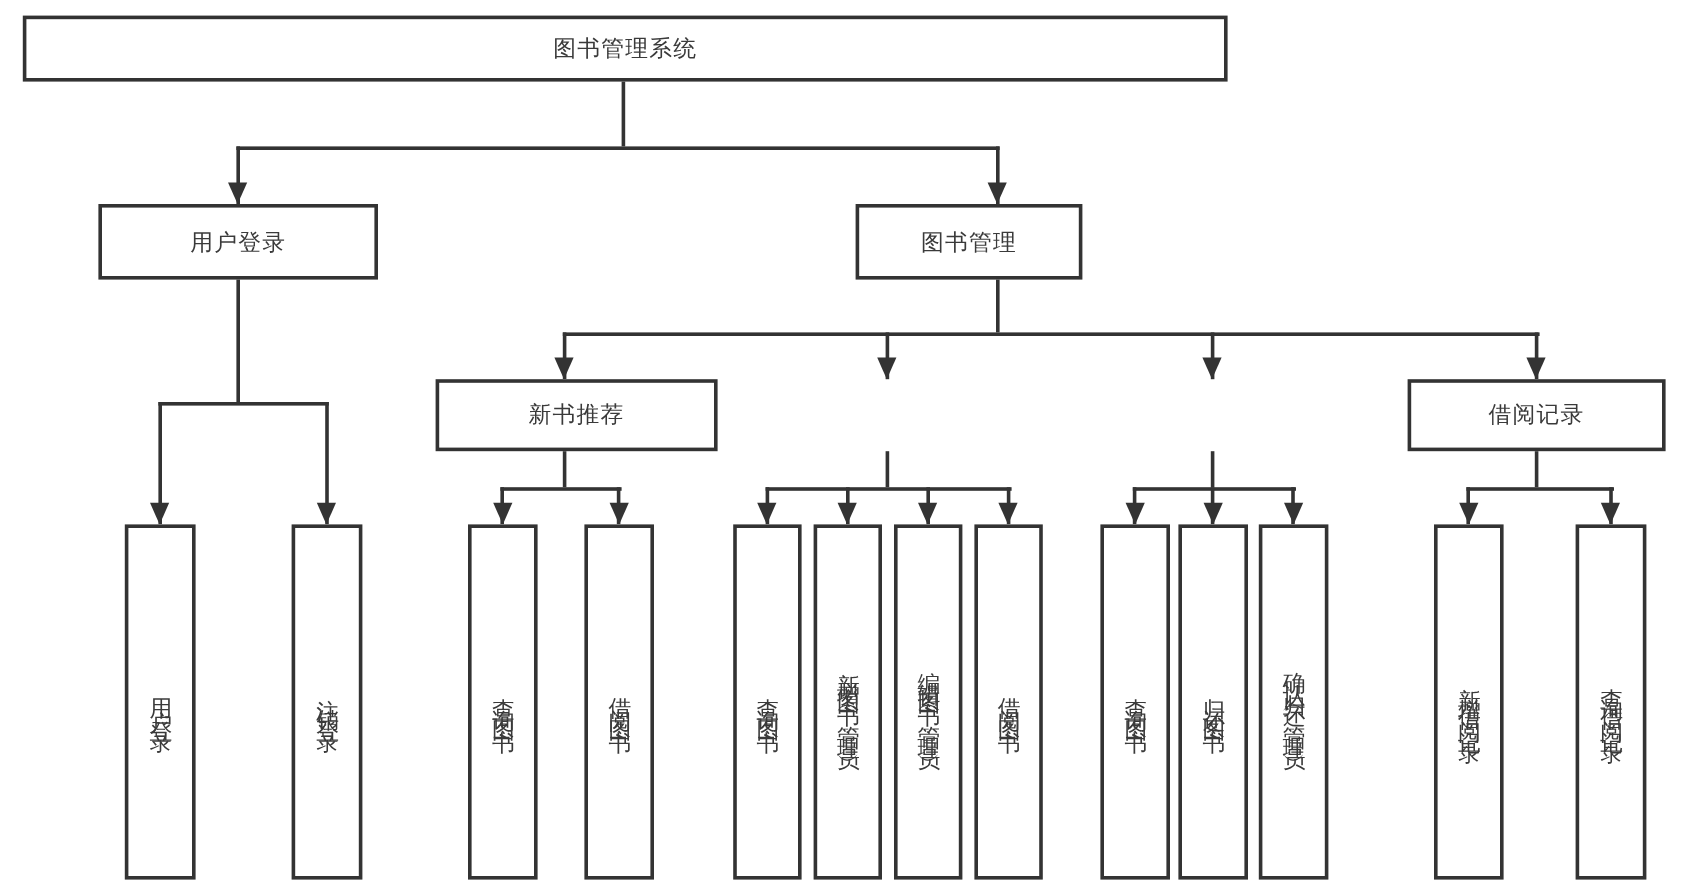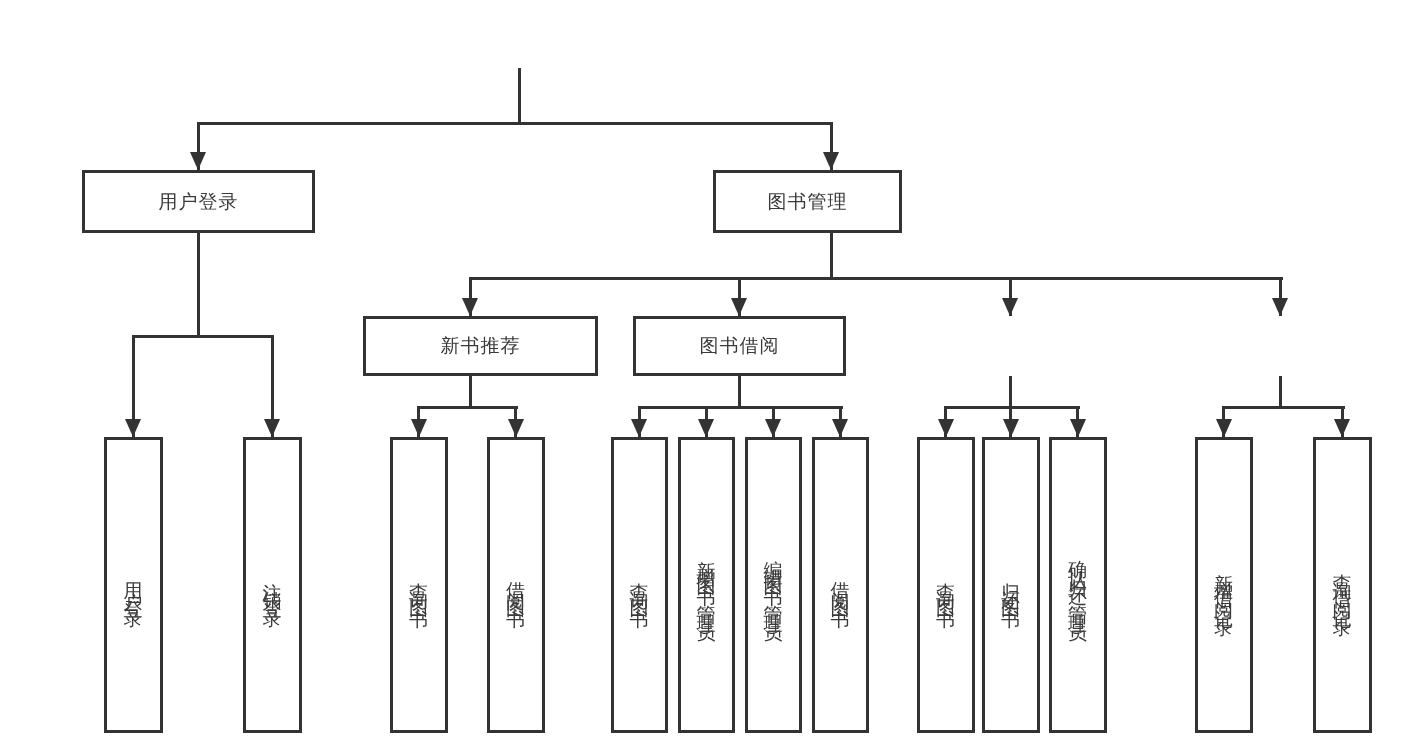--- a/index.html
+++ b/index.html
@@ -54,20 +54,23 @@
     font-size:21px;
     color:#b8b8b8;
     letter-spacing:1px;
   }
 </style>
 </head>
 <body>
 
 <div class="canvas">
 
+  <div class="hbox root">
+    <span>图书管理系统</span>
+  </div>
 
   <div class="vline" style="left:518px;top:68px;height:54px"></div>
   <div class="hline" style="left:197px;top:122px;width:636px"></div>
   <div class="vline" style="left:197px;top:122px;height:48px"></div>
   <div class="arrow" style="left:190px;top:152px"></div>
   <div class="vline" style="left:830px;top:122px;height:48px"></div>
   <div class="arrow" style="left:823px;top:152px"></div>
 
   <div class="hbox l1" style="left:82px;width:233px">
     <span>用户登录</span>
@@ -90,22 +93,22 @@
   <div class="vline" style="left:738px;top:277px;height:39px"></div>
   <div class="arrow" style="left:731px;top:298px"></div>
   <div class="vline" style="left:1009px;top:277px;height:39px"></div>
   <div class="arrow" style="left:1002px;top:298px"></div>
   <div class="vline" style="left:1279px;top:277px;height:39px"></div>
   <div class="arrow" style="left:1272px;top:298px"></div>
 
   <div class="hbox l2" style="left:363px;width:235px">
     <span>新书推荐</span>
   </div>
-  <div class="hbox l2" style="left:633px;width:213px">
-    <span>图书借阅</span>
+  <div class="hbox l2" style="left:1173px;width:215px">
+    <span>借阅记录</span>
   </div>
 
   <div class="vline" style="left:469px;top:376px;height:30px"></div>
   <div class="hline" style="left:417px;top:406px;width:101px"></div>
   <div class="vline" style="left:417px;top:406px;height:31px"></div>
   <div class="arrow" style="left:411px;top:419px"></div>
   <div class="vline" style="left:514px;top:406px;height:31px"></div>
   <div class="arrow" style="left:508px;top:419px"></div>
 
   <div class="vline" style="left:738px;top:376px;height:30px"></div>

